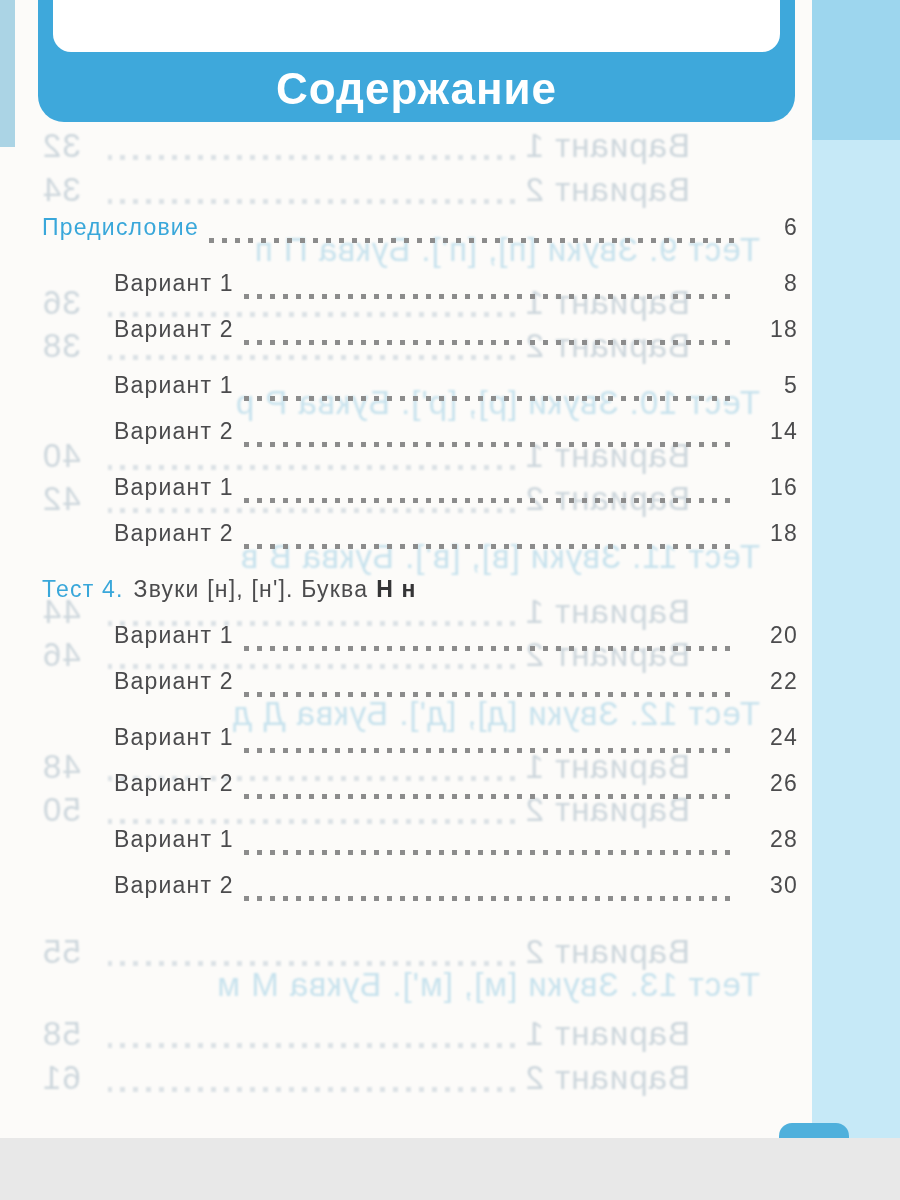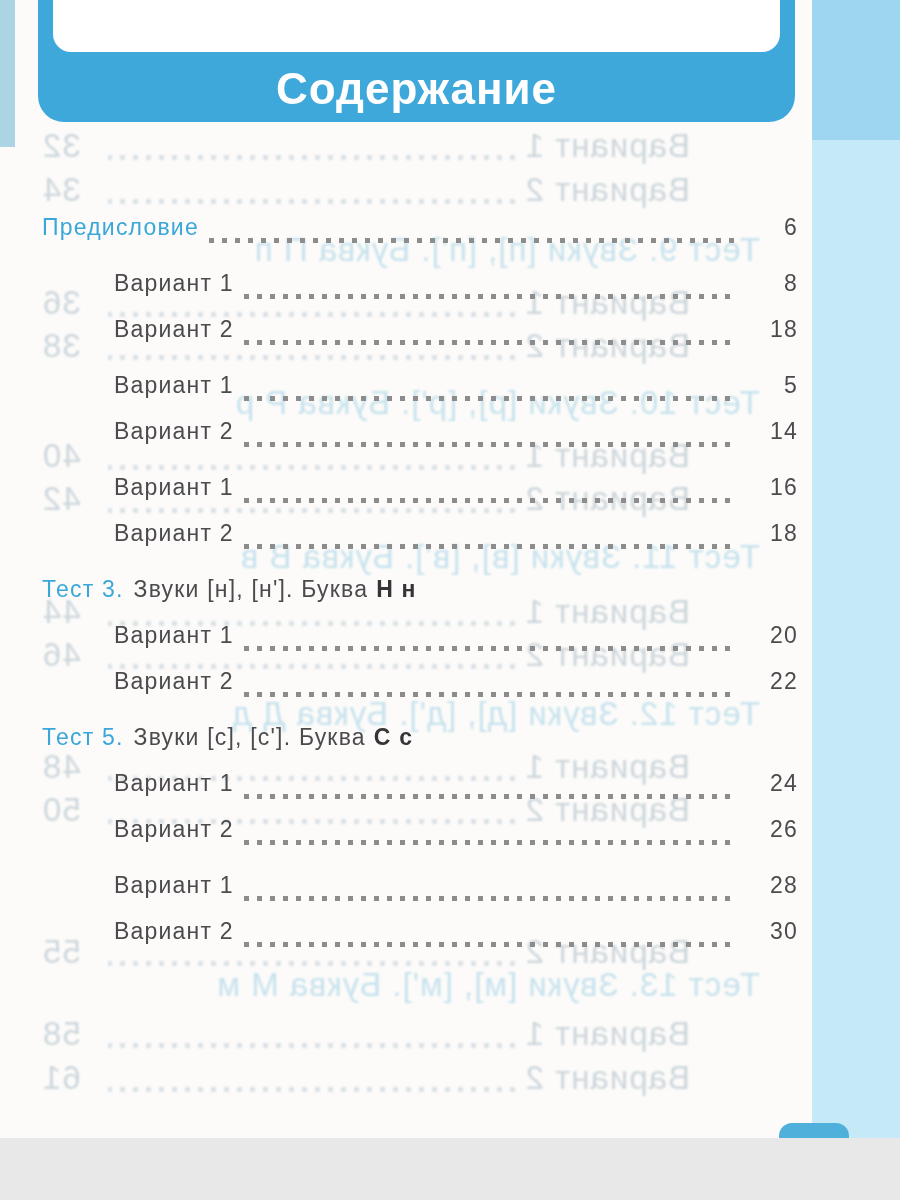--- a/index.html
+++ b/index.html
@@ -188,34 +188,33 @@
           <div class="dots"></div>
           <span class="pnum">16</span>
         </div>
         <div class="row variant-row">
           <span class="vlabel">Вариант 2</span>
           <div class="dots"></div>
           <span class="pnum">18</span>
         </div>
       </div>
       <div class="toc-block">
-        <div class="h-row"><span class="tnum">Тест 3.</span><span class="ttitle">Звуки [н], [н']. Буква</span><span class="tbold">Н н</span></div>
+        <div class="h-row"><span class="tnum">Тест 4.</span><span class="ttitle">Звуки [н], [н']. Буква</span><span class="tbold">Н н</span></div>
         <div class="row variant-row">
           <span class="vlabel">Вариант 1</span>
           <div class="dots"></div>
           <span class="pnum">20</span>
         </div>
         <div class="row variant-row">
           <span class="vlabel">Вариант 2</span>
           <div class="dots"></div>
           <span class="pnum">22</span>
         </div>
       </div>
       <div class="toc-block">
-        <div class="h-row"><span class="tnum">Тест 5.</span><span class="ttitle">Звуки [с], [с']. Буква</span><span class="tbold">С с</span></div>
         <div class="row variant-row">
           <span class="vlabel">Вариант 1</span>
           <div class="dots"></div>
           <span class="pnum">24</span>
         </div>
         <div class="row variant-row">
           <span class="vlabel">Вариант 2</span>
           <div class="dots"></div>
           <span class="pnum">26</span>
         </div>

